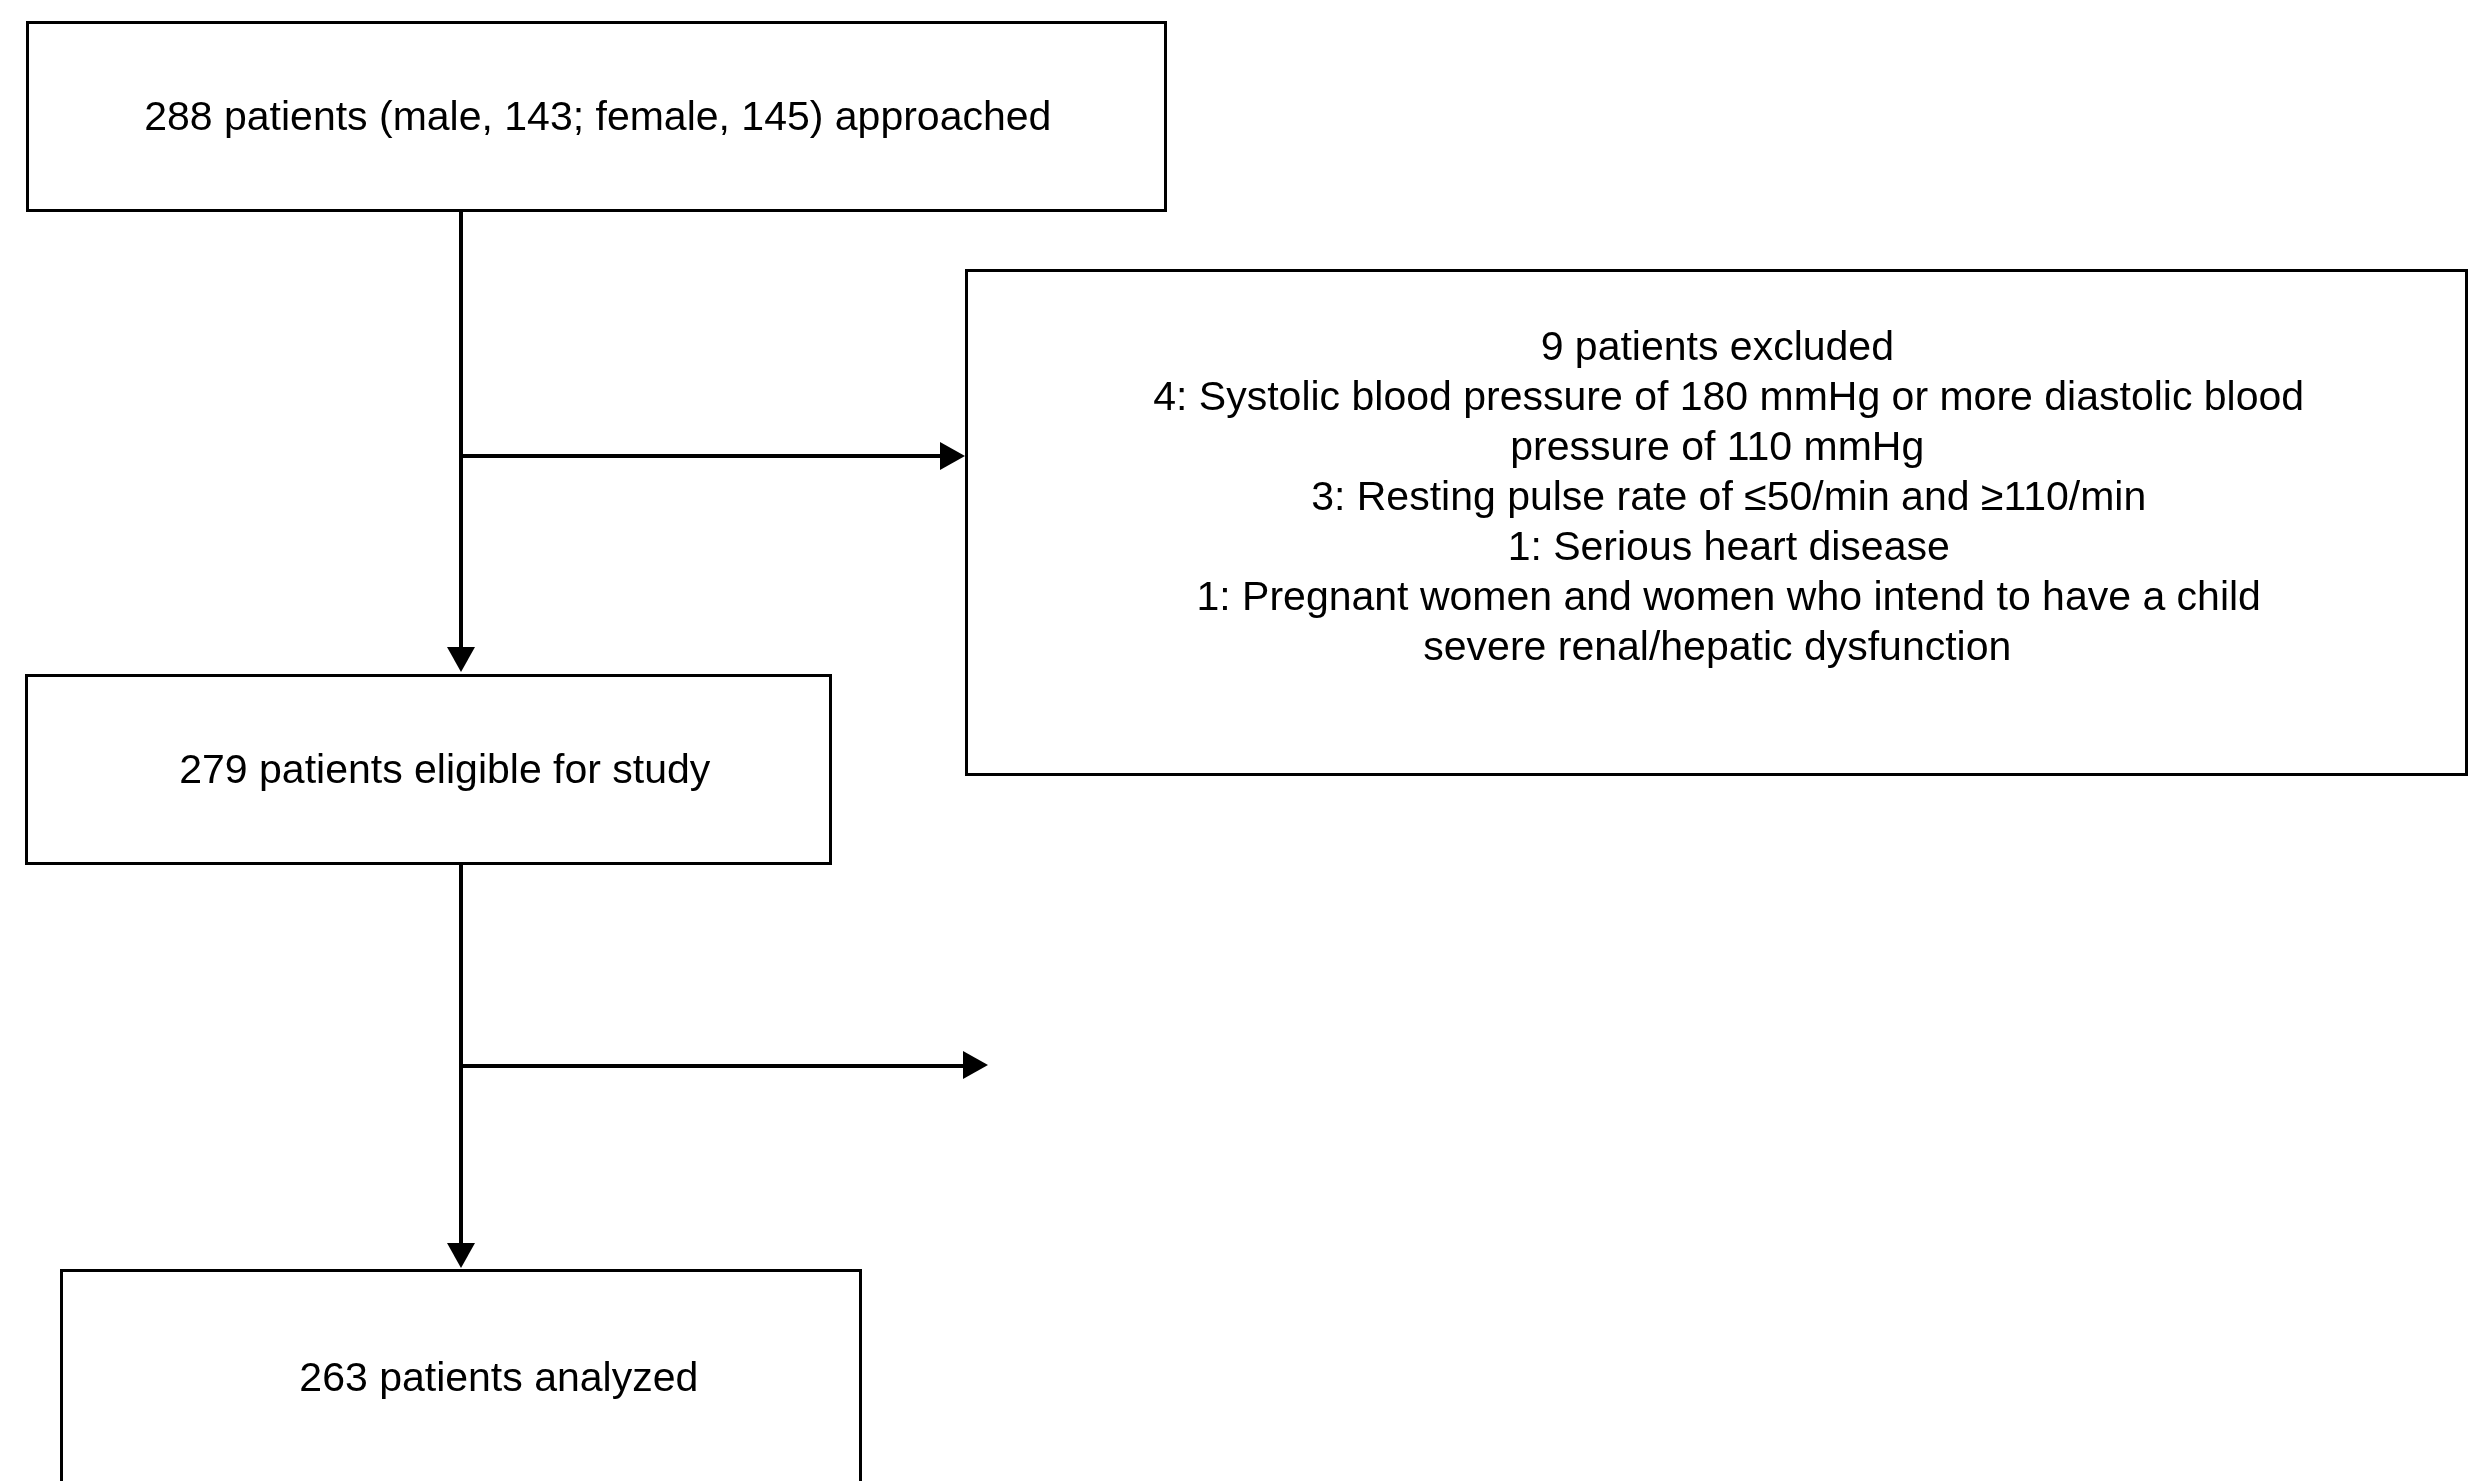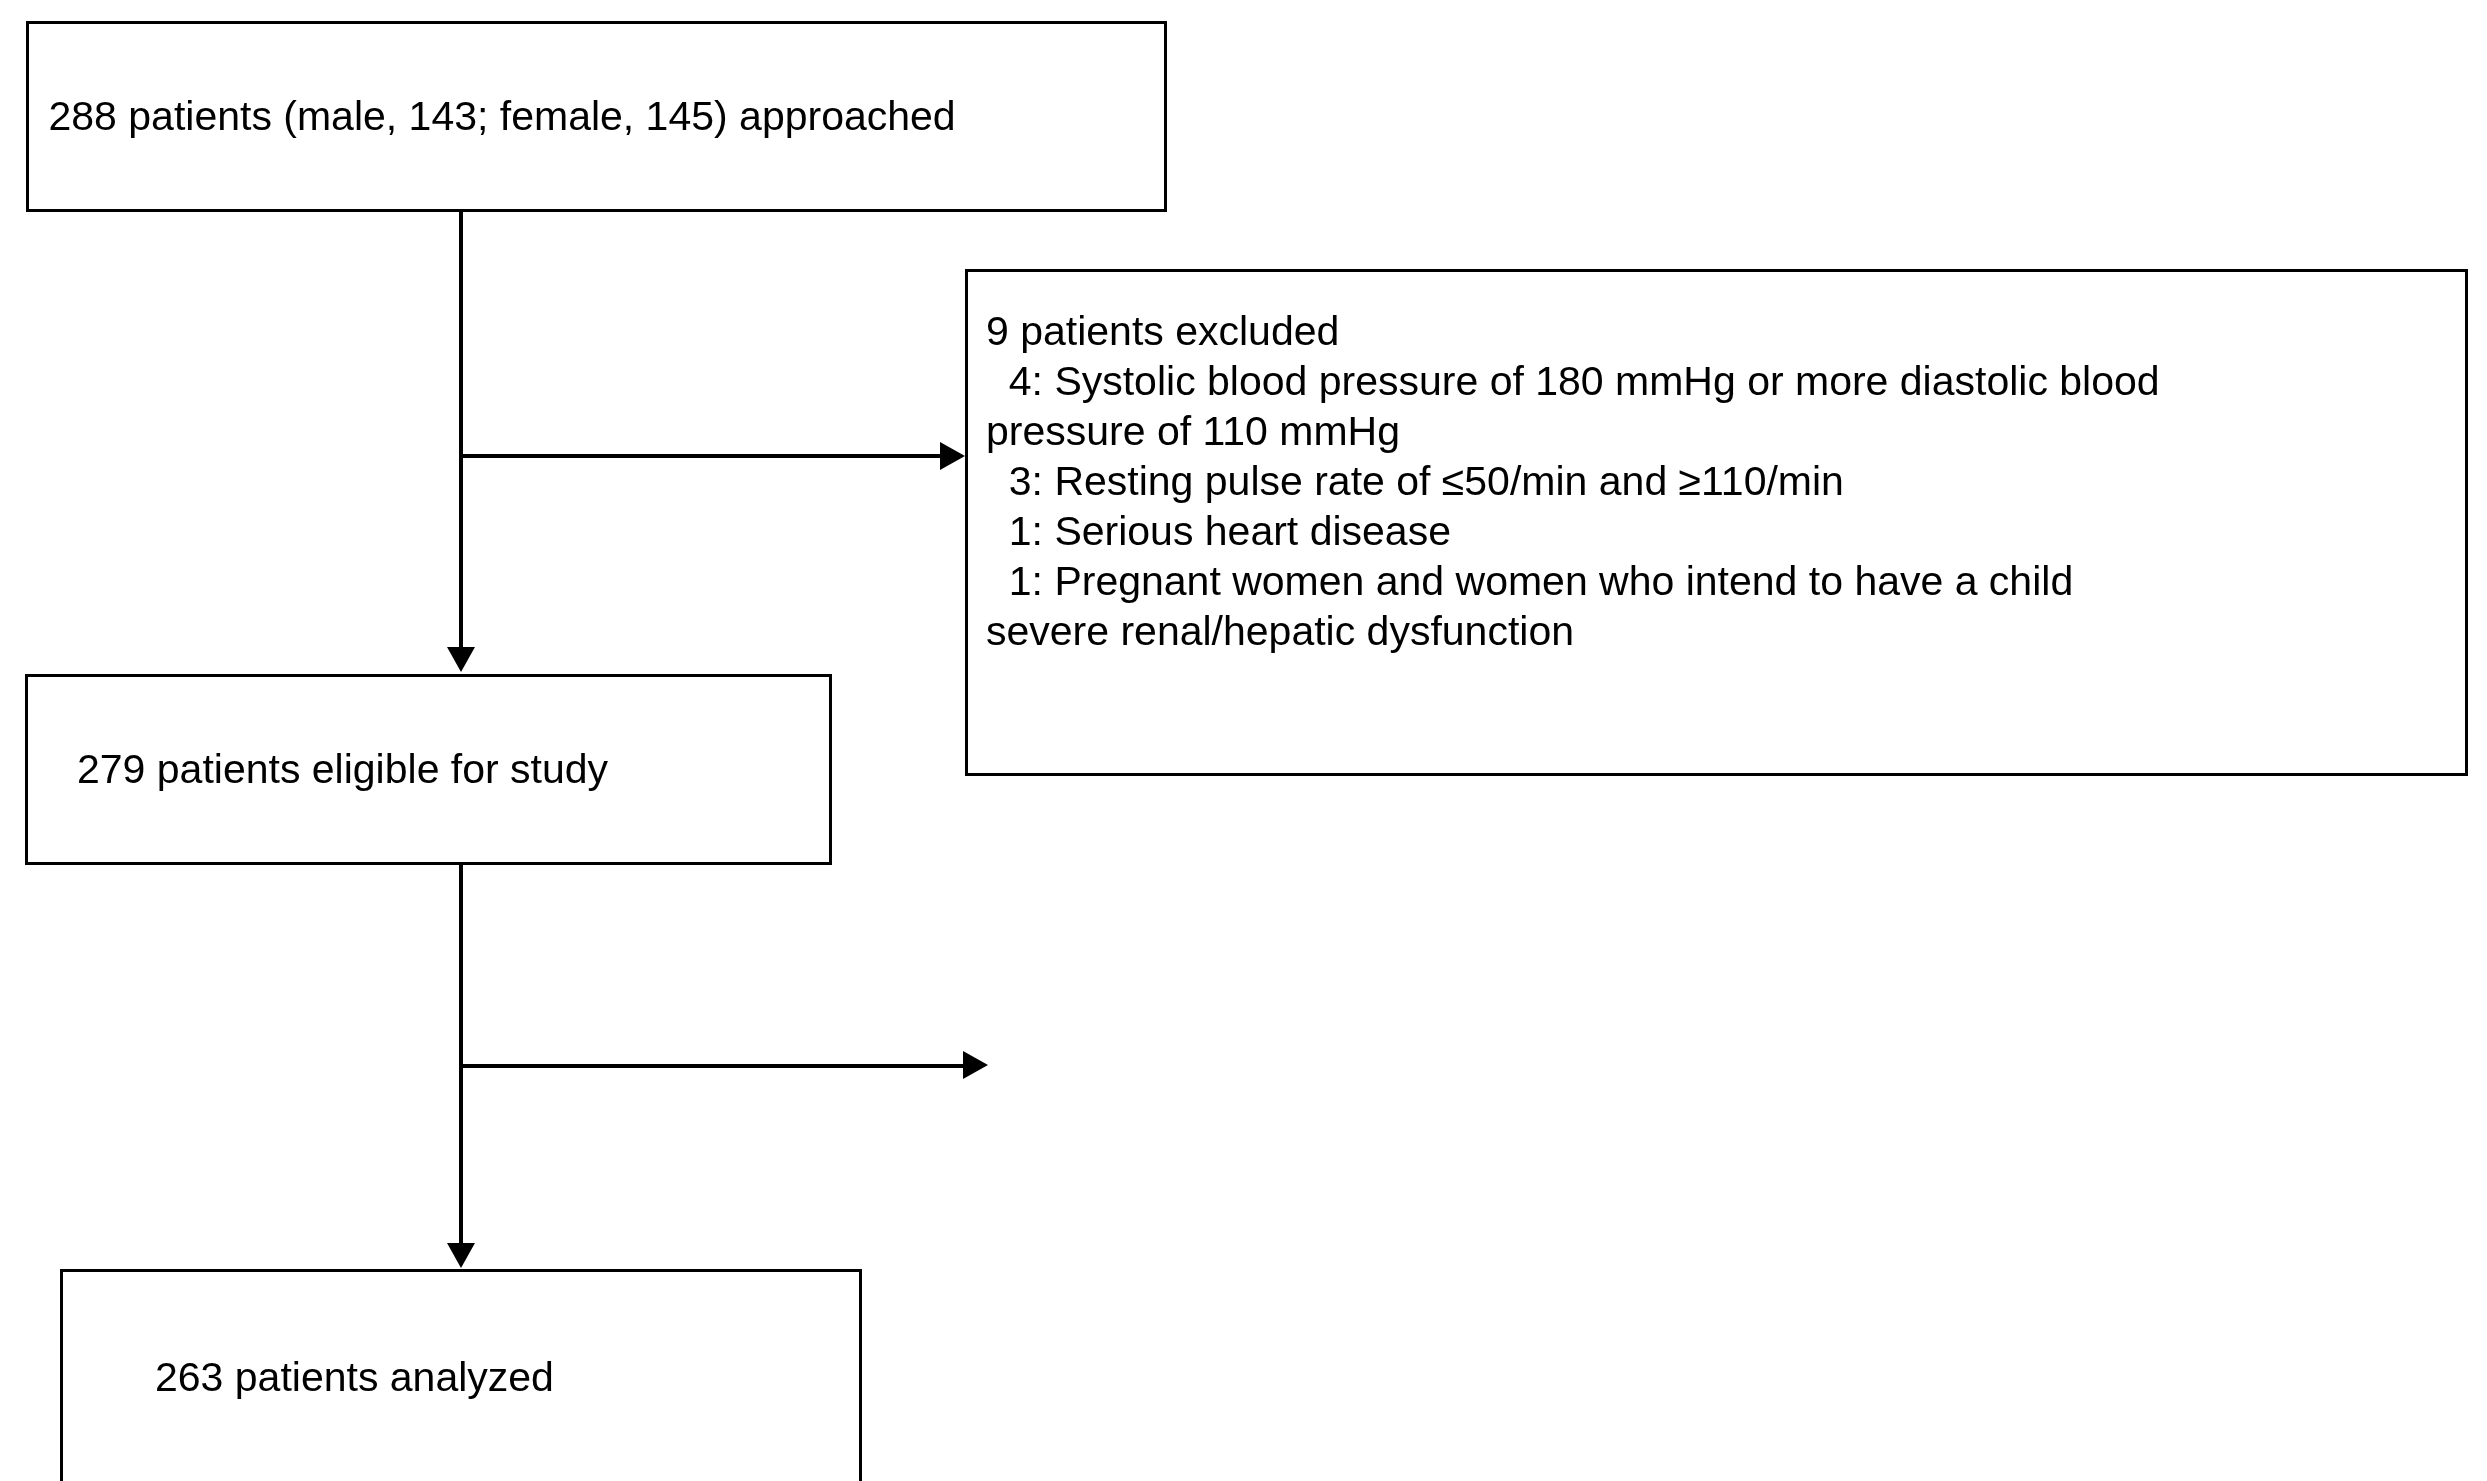--- a/index.html
+++ b/index.html
@@ -24,20 +24,21 @@
     display: flex;
     flex-direction: column;
     justify-content: center;
   }
   .node-text {
     font-size: 41px;
     line-height: 1.18;
     color: #000000;
     white-space: pre-wrap;
     padding: 0 16.4px;
+    text-align: center;
   }
   
   #box-approached {
     left: 25.5px;
     top: 20.5px;
     width: 1141px;
     height: 191px;
   }
   #box-approached .node-text { padding-left: 20px; }
 
@@ -62,21 +63,21 @@
   
   #box-excluded-9 {
     left: 965px;
     top: 269px;
     width: 1503px;
     height: 507px;
     justify-content: flex-start;
   }
   #box-excluded-9 .node-text {
     padding-left: 18px;
-    padding-top: 34px;
+    padding-top: 49px;
     font-size: 41px;
     line-height: 1.22;
   }
 
   
   #box-excluded-16 {
     left: 1045px;
     top: 899px;
     width: 1113px;
     height: 321px;

